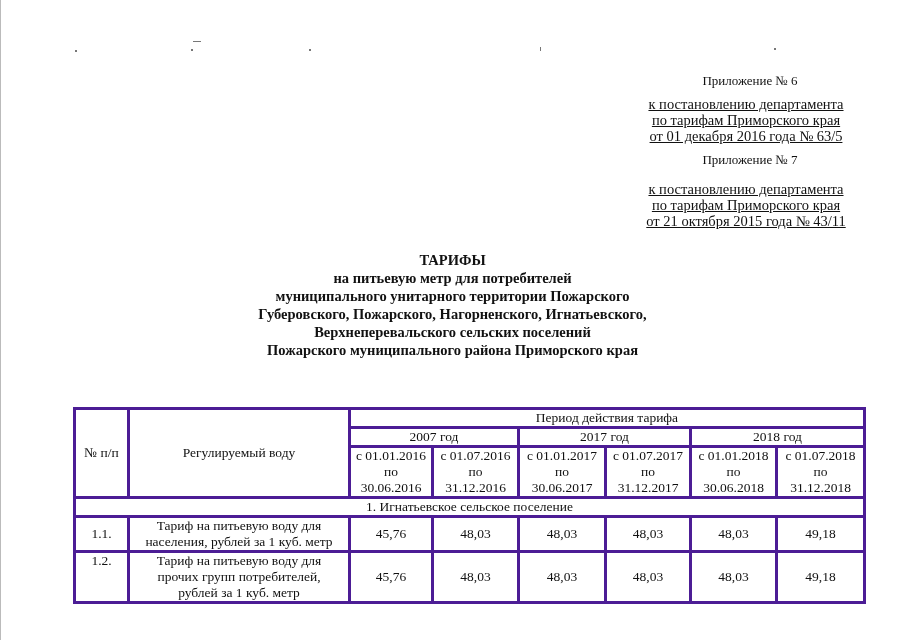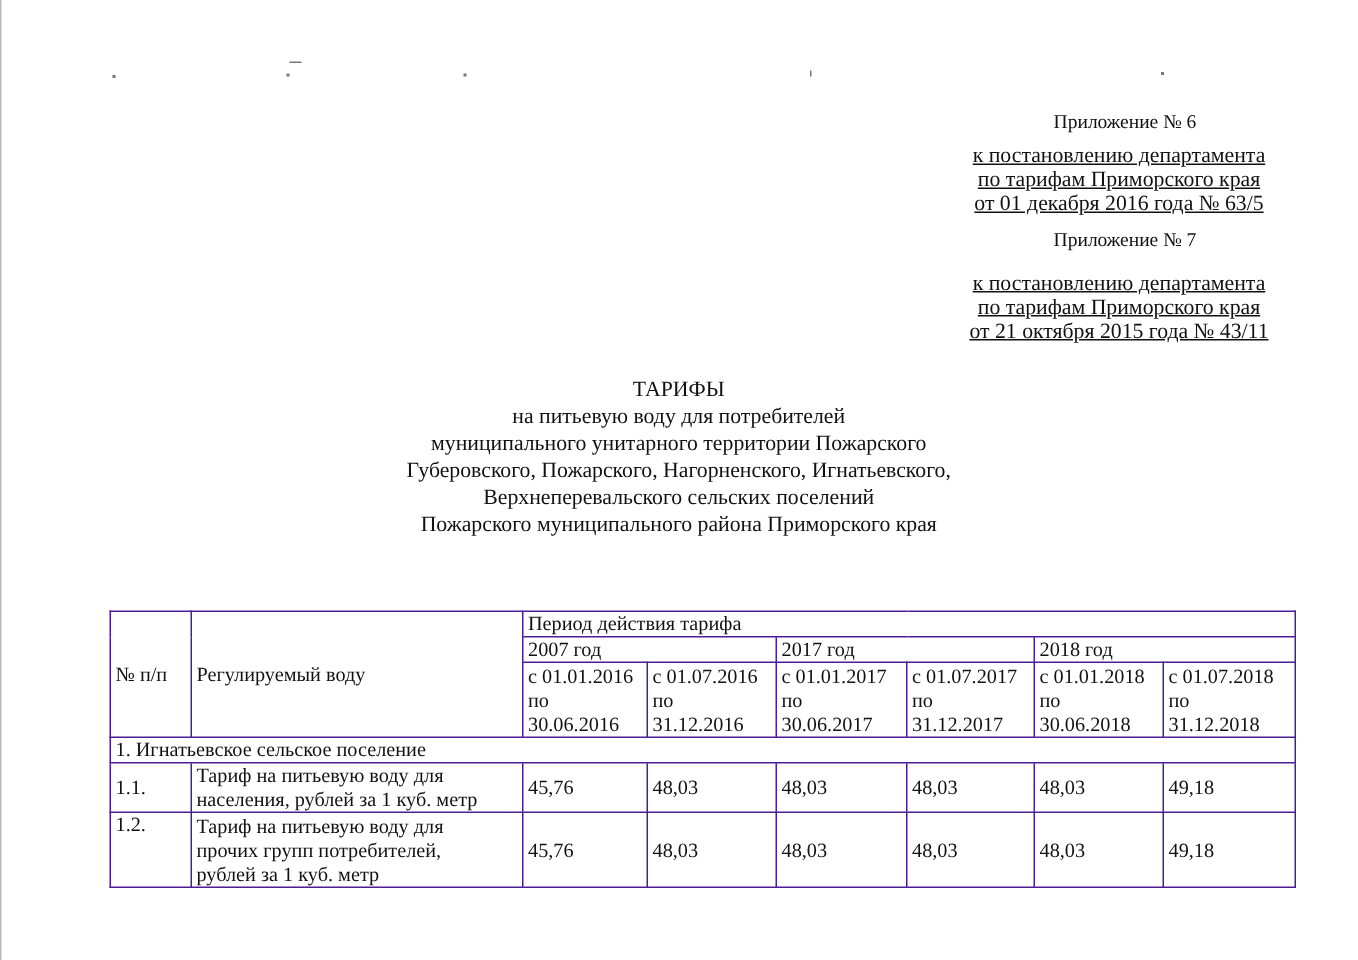--- a/index.html
+++ b/index.html
@@ -6,28 +6,28 @@
   body {
     width:905px; height:640px; background:#ffffff; position:relative; overflow:hidden;
     font-family:"Liberation Serif", "DejaVu Serif", serif; color:#111;
   }
   .speck { position:absolute; background:#777; width:2px; height:2px; }
   .edge-l { position:absolute; left:0; top:0; width:1px; height:640px; background:#bbb; }
   .right-block { position:absolute; left:626px; width:240px; text-align:center; font-size:14.5px; line-height:16px;text-decoration:underline; }
   .annex { position:absolute; left:630px; width:240px; text-align:center; font-size:13px; }
   .title-block {
     position:absolute; left:150px; top:251px; width:605px; text-align:center;
-    font-weight:normal; font-size:14.5px; line-height:18px;
+    font-weight:bold; font-size:14.5px; line-height:18px;
   }
   table.tariffs {
     position:absolute; left:73px; top:407px; border-collapse:collapse;
     font-size:13.5px; table-layout:fixed;
   }
   table.tariffs td {
-    border:1px solid #4c1d95; padding:0 3px; vertical-align:middle; line-height:16px;
+    border:3px solid #4c1d95; padding:0 3px; text-align:center; vertical-align:middle; line-height:16px;
   }
   td.left { text-align:left; }
 </style>
 </head>
 <body>
 
 <div class="edge-l"></div>
 <div class="speck" style="left:75px;top:50px;"></div>
 <div class="speck" style="left:193px;top:41px;width:8px;height:1px;"></div>
 <div class="speck" style="left:191px;top:49px;"></div>
@@ -44,21 +44,21 @@
 
 <div class="annex" style="top:152px;font-family:Liberation Serif, serif;">Приложение № 7</div>
 <div class="right-block" style="top:181px;">
   <div>к постановлению департамента</div>
   <div>по тарифам Приморского края</div>
   <div>от 21 октября 2015 года № 43/11</div>
 </div>
 
 <div class="title-block">
   <div>ТАРИФЫ</div>
-  <div>на питьевую воду для потребителей</div>
+  <div>на питьевую метр для потребителей</div>
   <div>муниципального унитарного территории Пожарского</div>
   <div>Губеровского, Пожарского, Нагорненского, Игнатьевского,</div>
   <div>Верхнеперевальского сельских поселений</div>
   <div>Пожарского муниципального района Приморского края</div>
 </div>
 
 <table class="tariffs">
   <colgroup>
     <col style="width:54px">
       <col style="width:221px">

